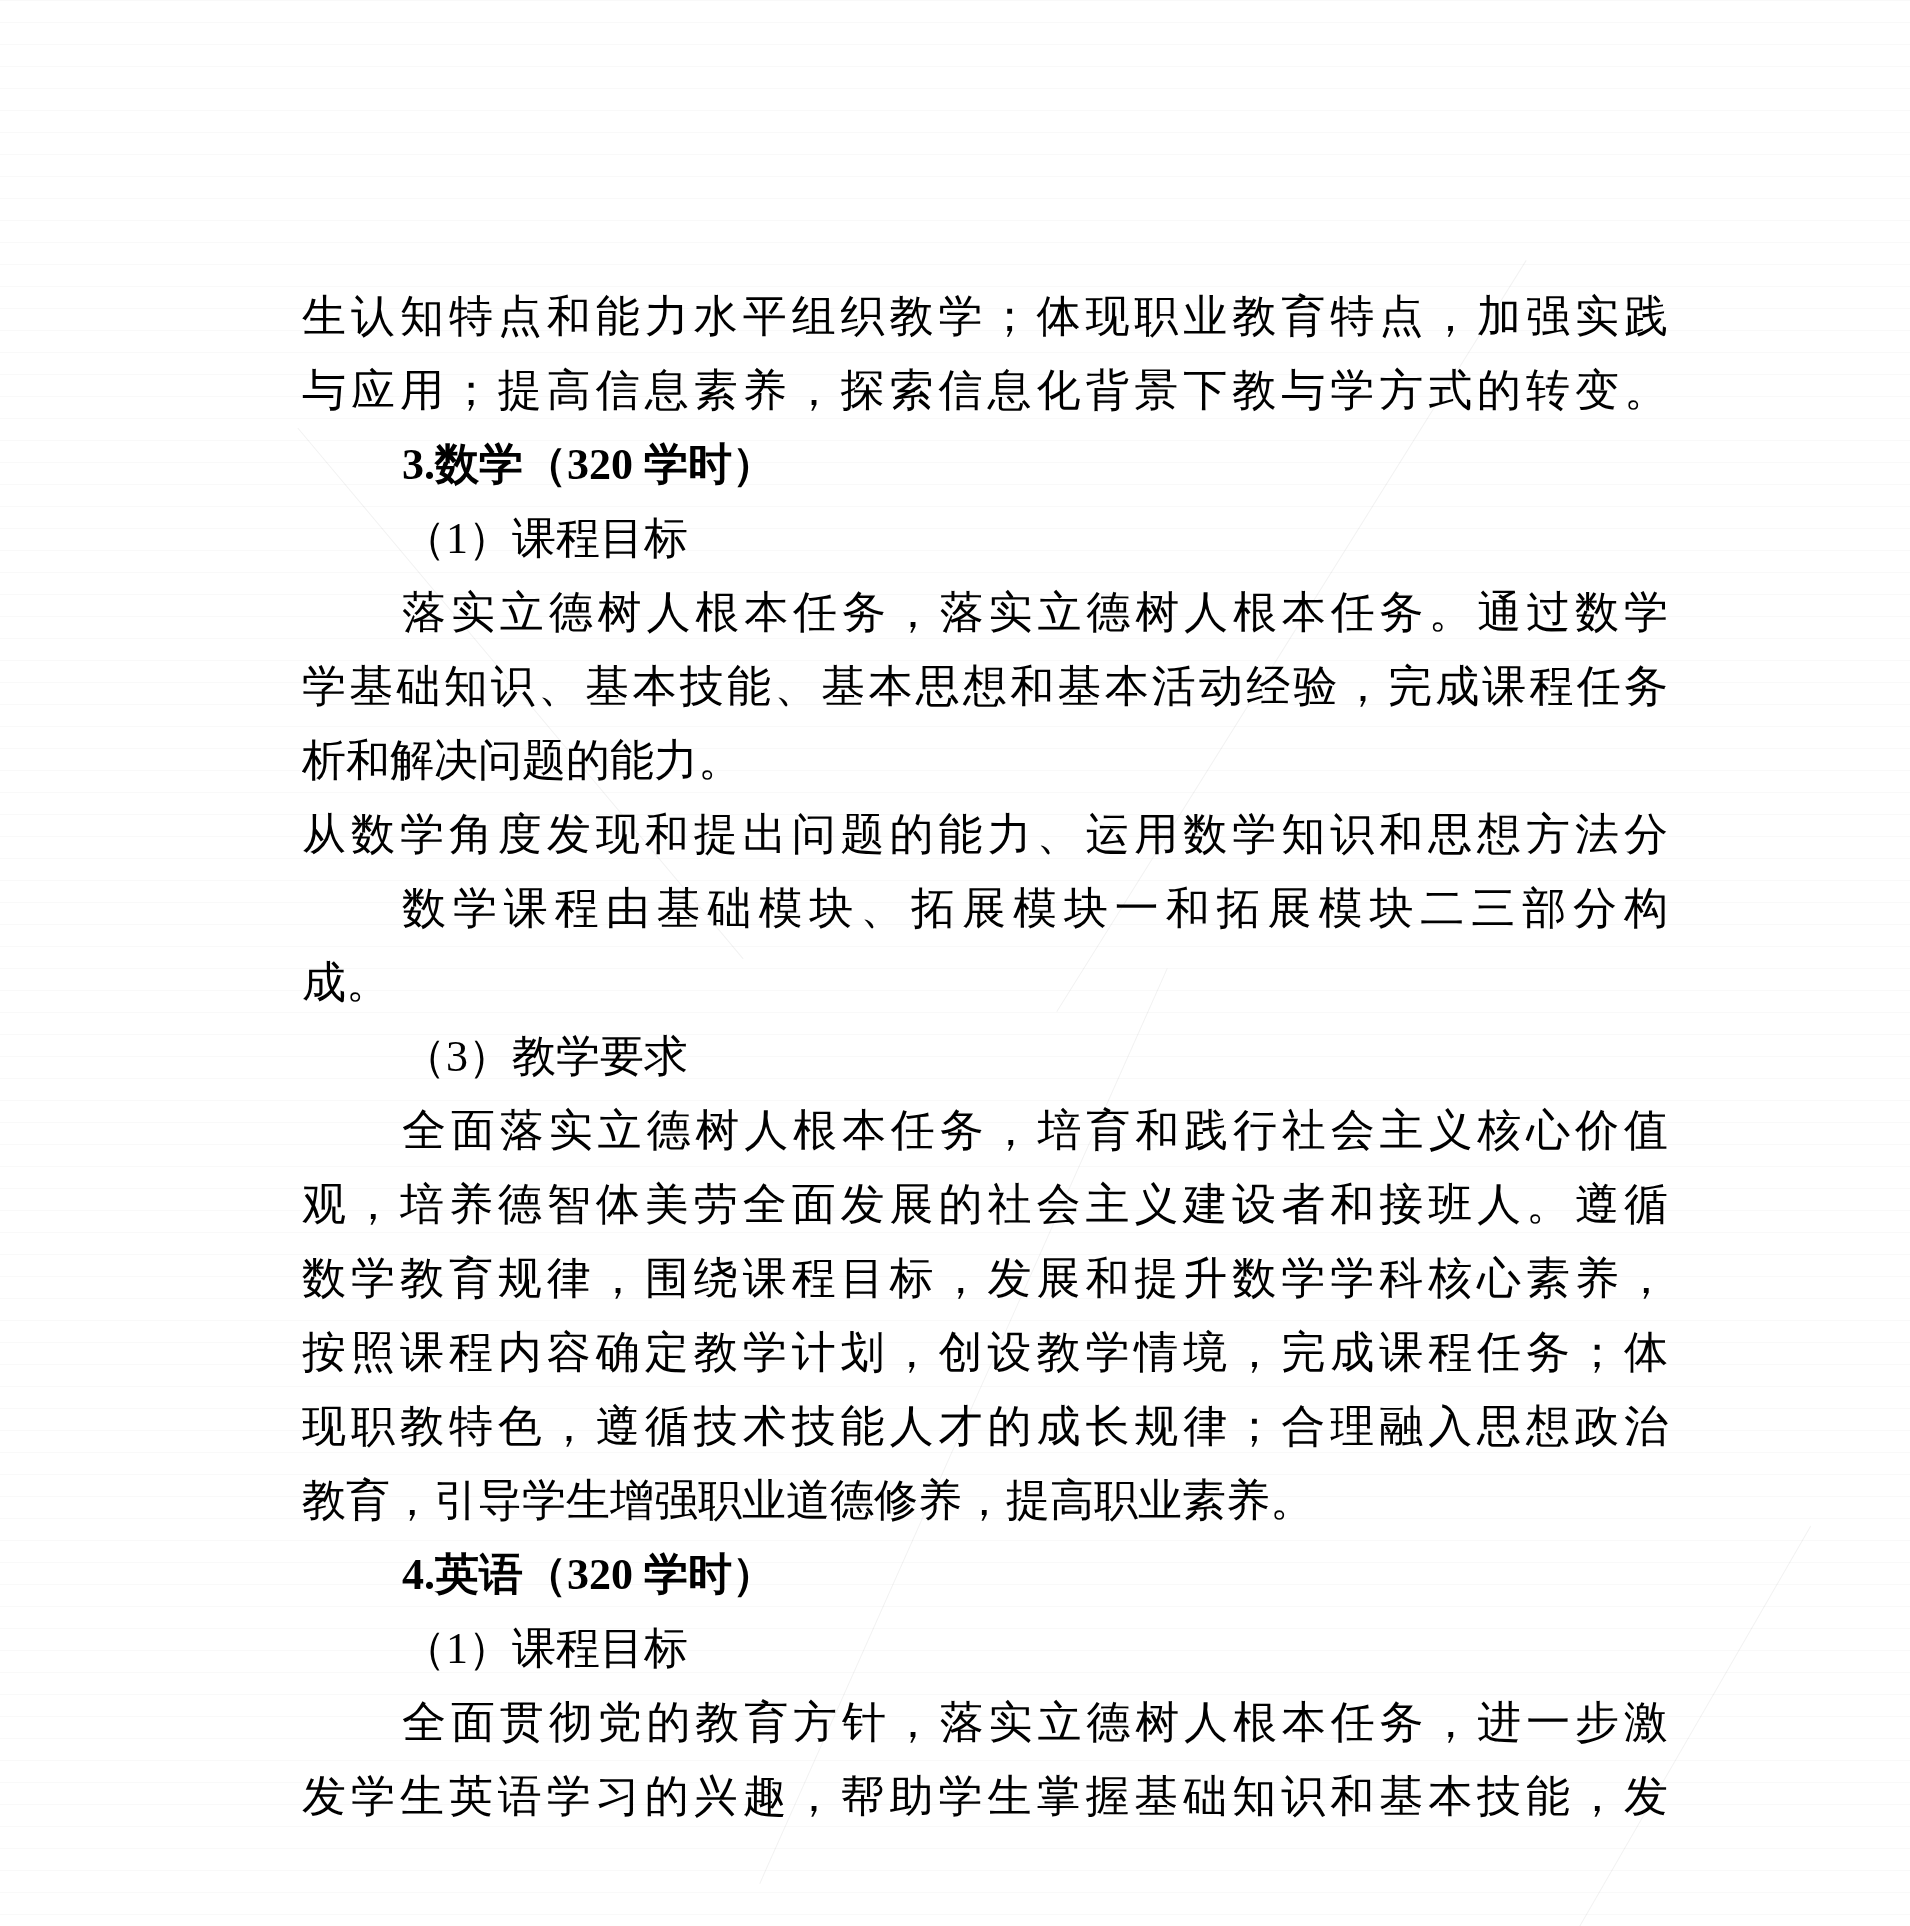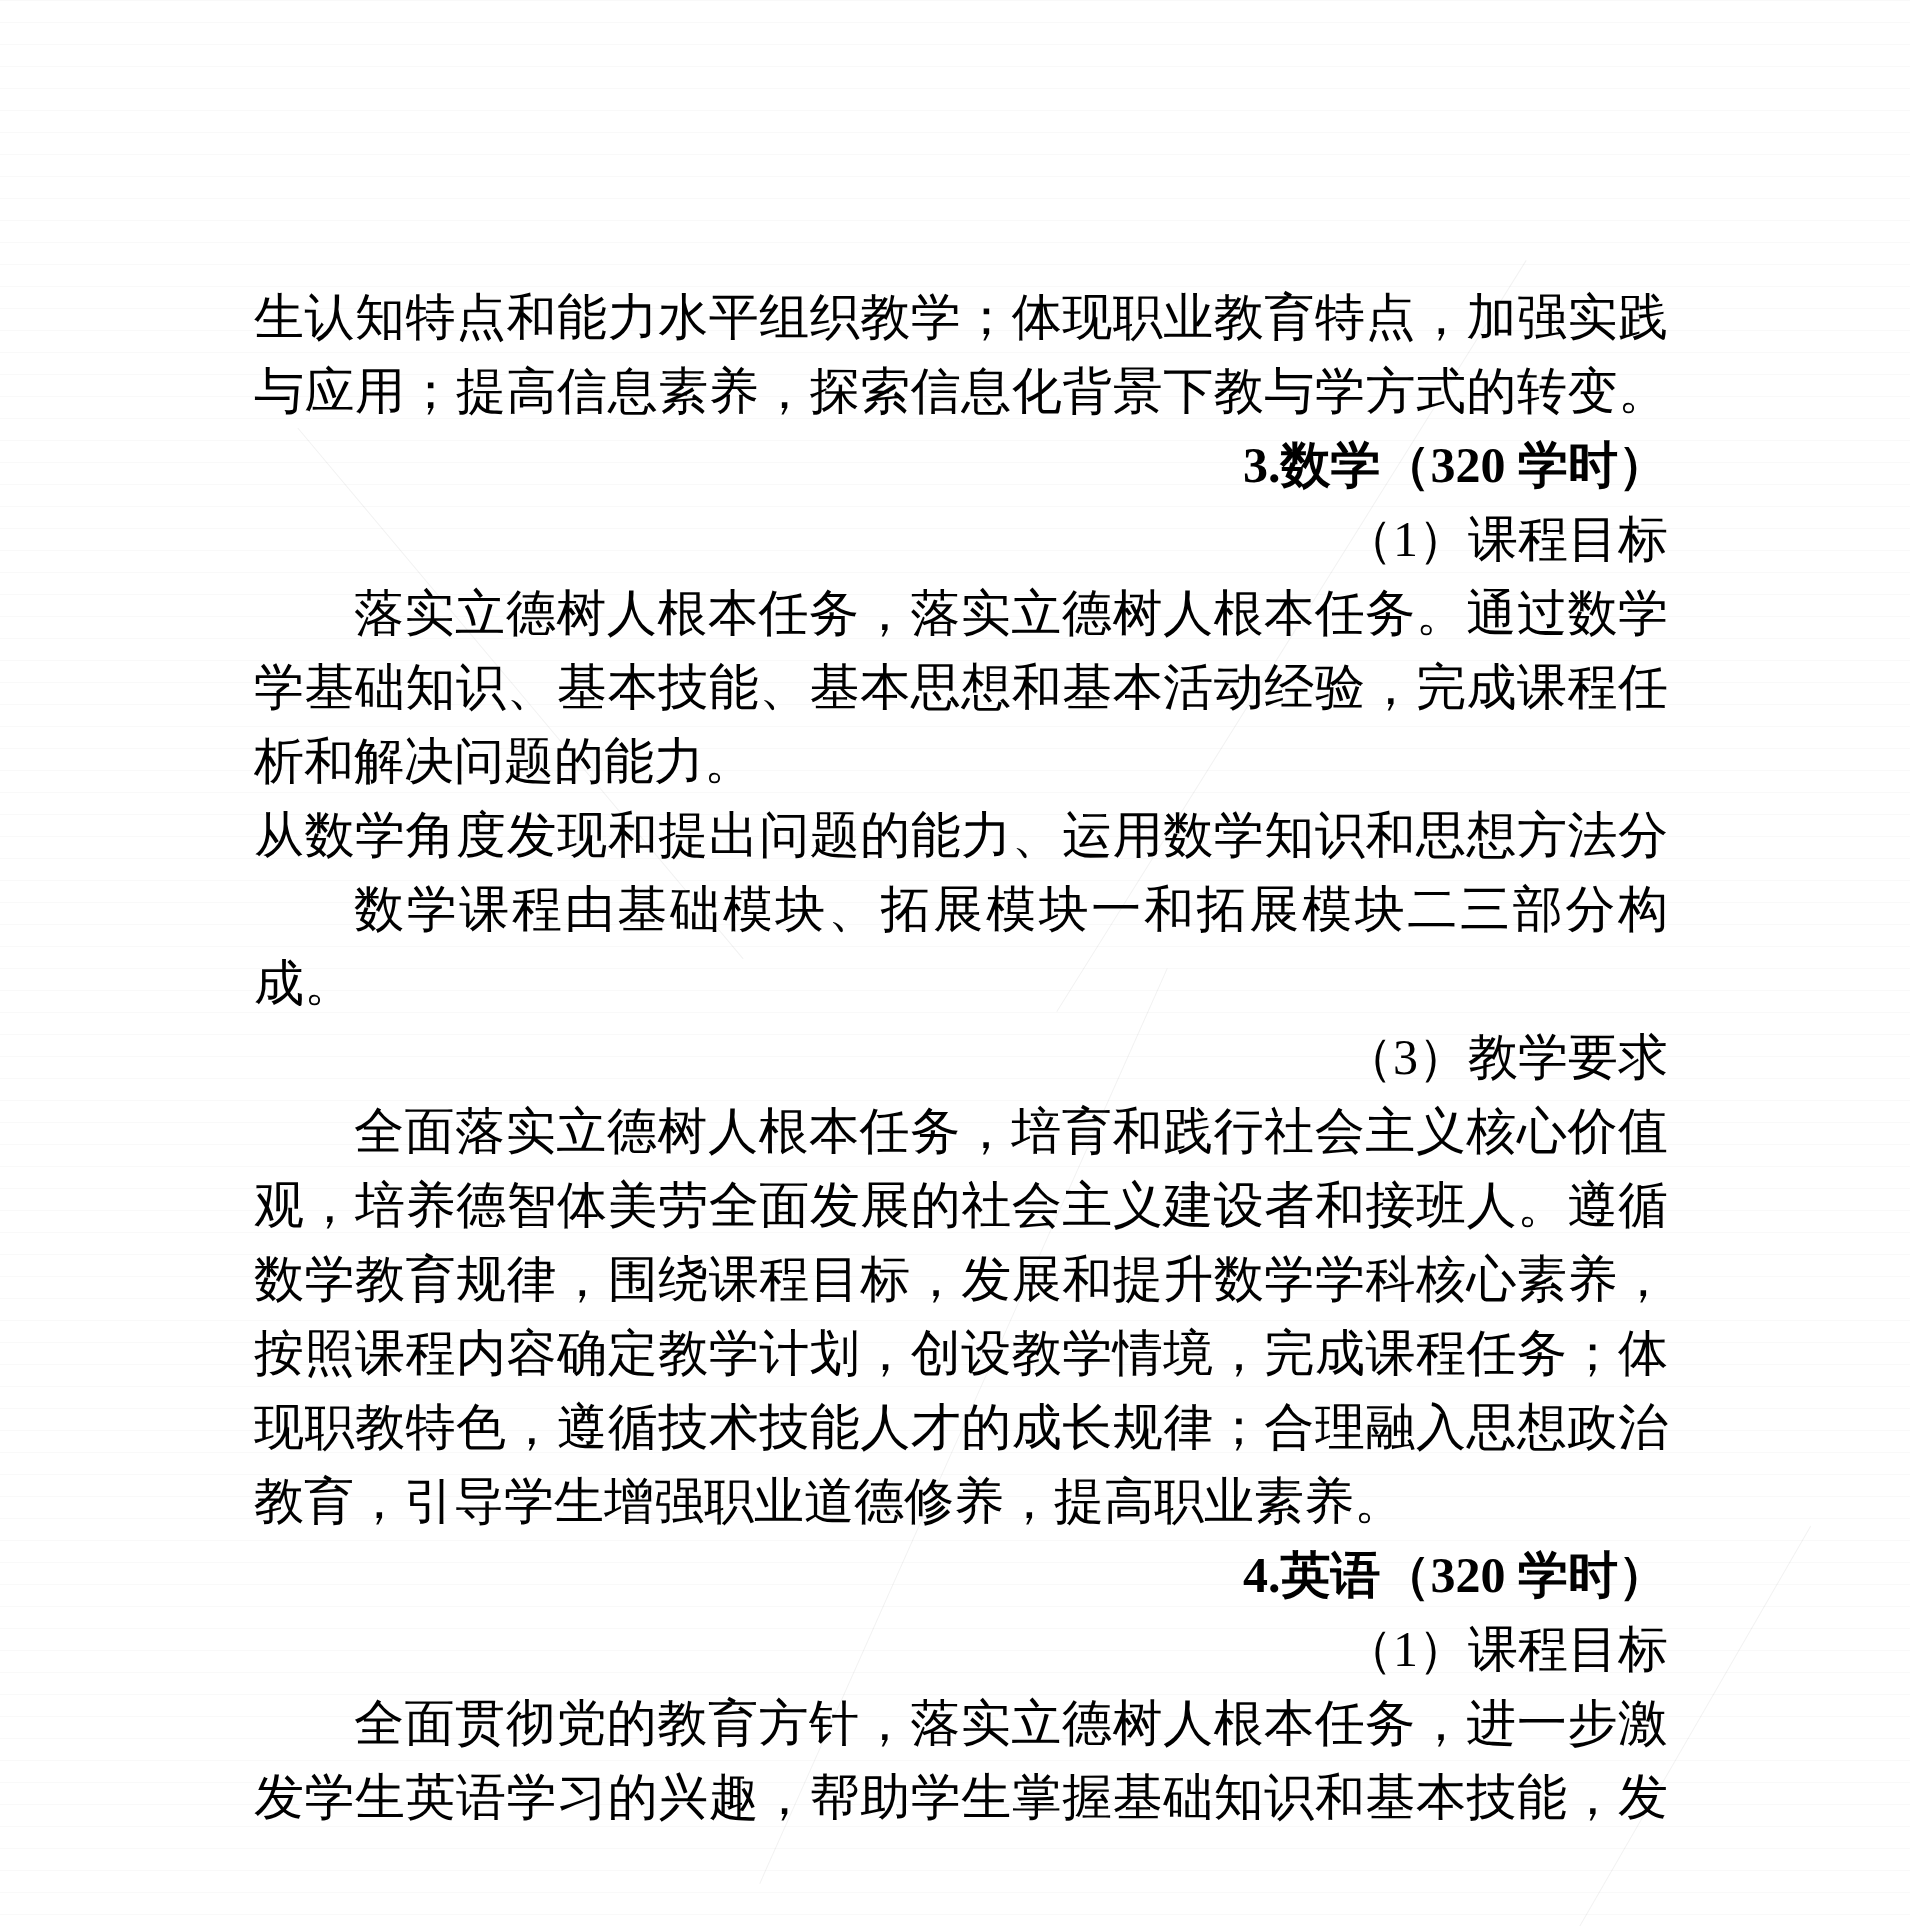--- a/index.html
+++ b/index.html
@@ -37,34 +37,34 @@
   .artifact.a3 { left: 1579px; top: 1464px; height: 925px; transform: rotate(30deg); }
   .artifact.a4 { left: 520px; top: 347px;  height: 693px; transform: rotate(-40deg); }
 
   .content {
     position: absolute;
     left: 254px;
     top: 280px;
     width: 1414px;
   }
   .ln {
-    font-size: 50px;
+    font-size: 44px;
     line-height: 74px;
     height: 74px;
     white-space: normal;
     overflow: hidden;
     text-align: left;
+    margin-left: 48px;
   }
   .ln.fill {
     text-align: justify;
     text-align-last: justify;
   }
   .ln.indent {
     text-indent: 100px;
-    text-align: right;
   }
   .ln.bold {
     font-weight: 700;
   }
 </style>
 </head>
 <body>
 
 <div class="scan-texture"></div>
 <div class="artifact a1"></div>

